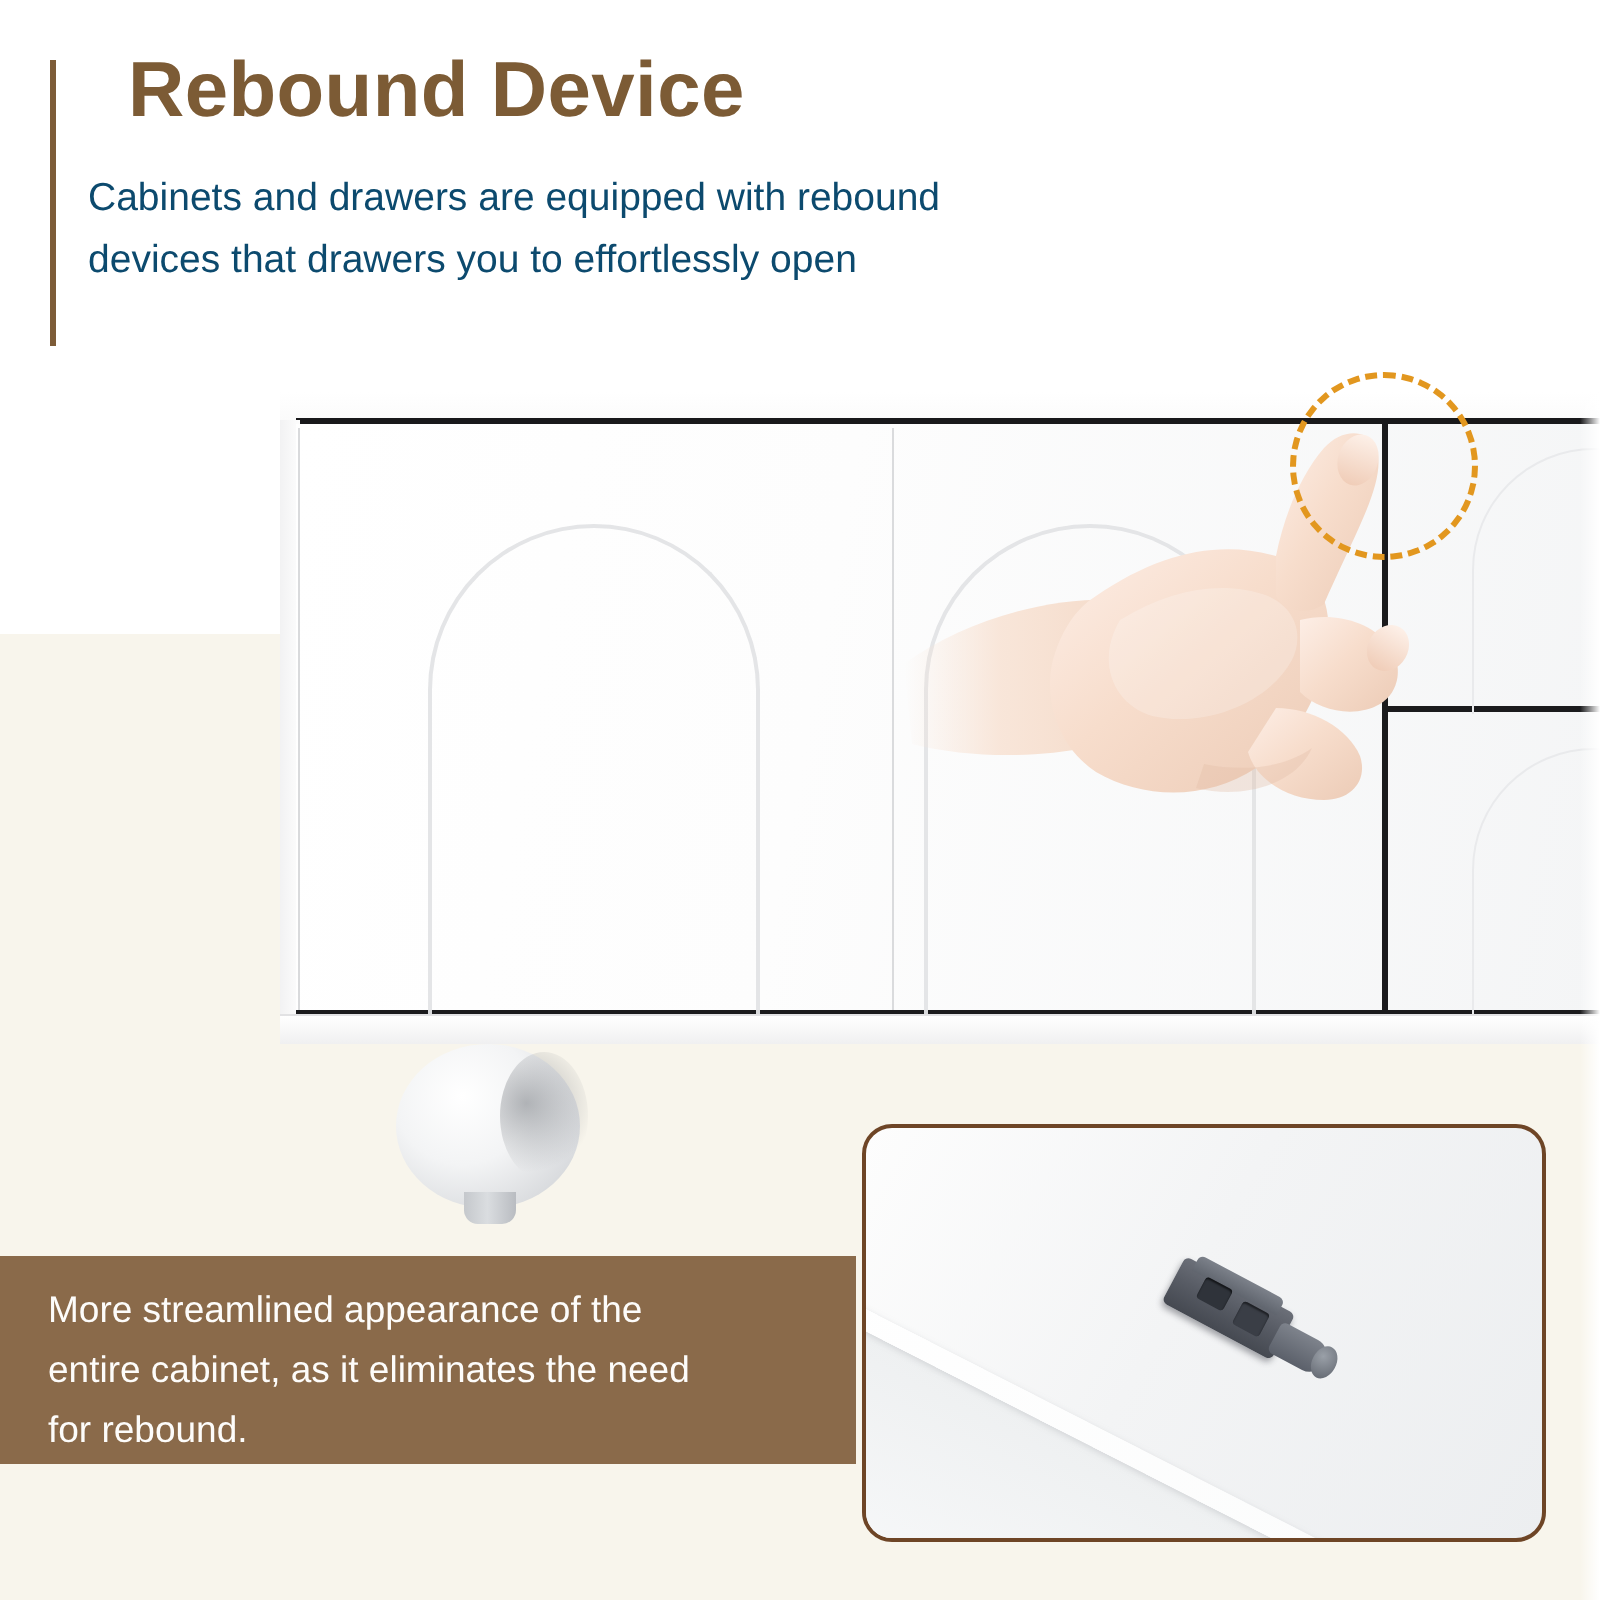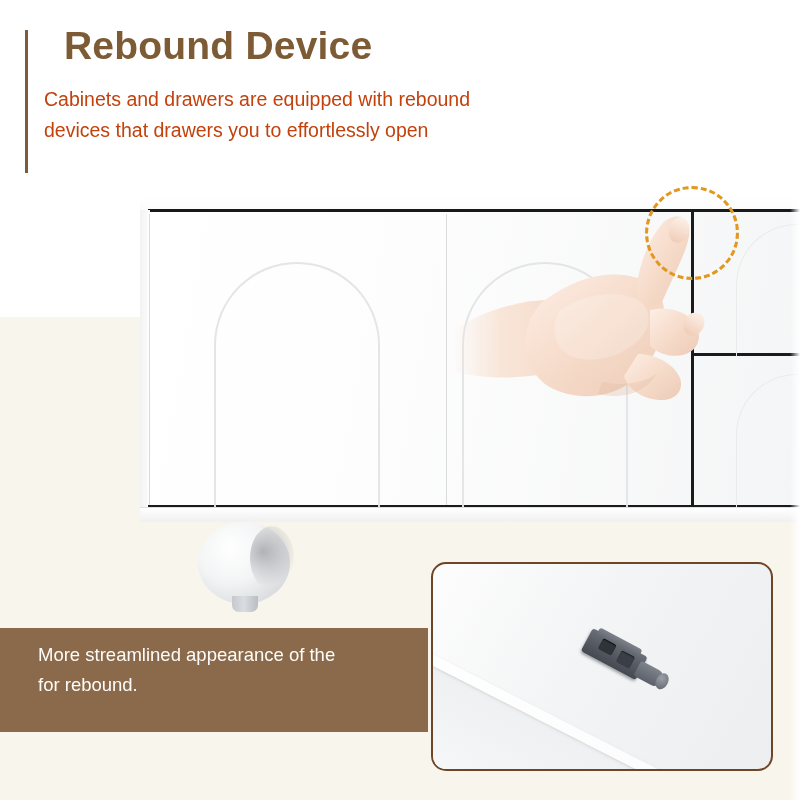--- a/index.html
+++ b/index.html
@@ -17,21 +17,21 @@
   
   .accent-bar{position:absolute;left:25px;top:30px;width:3px;height:143px;background:#7d5c38;}
   .title{
     position:absolute;left:45px;top:24px;
     font-size:39px;font-weight:bold;color:#7c5b35;letter-spacing:.2px;
     white-space:nowrap;
     margin-left:19px;
   }
   .body-copy{
     position:absolute;left:44px;top:84px;width:520px;
-    font-size:19.5px;line-height:31px;color:#c2410c;
+    font-size:19.5px;line-height:31px;color:#0c4a6e;
   }
   .body-copy div{white-space:nowrap;}
 
   
   .cabinet{position:absolute;left:140px;top:196px;width:660px;height:330px;}
   .cab-top{position:absolute;left:0;top:0;width:660px;height:14px;
     background:linear-gradient(#ffffff,#fbfbfb);}
   .cab-topline{position:absolute;left:8px;top:13px;width:652px;height:3px;background:#19191b;}
   .cab-body{position:absolute;left:8px;top:16px;width:652px;height:296px;
     background:linear-gradient(100deg,#ffffff 0%,#fdfdfd 40%,#f4f5f6 100%);}
@@ -65,21 +65,21 @@
   .hand{position:absolute;left:452px;top:214px;width:260px;height:210px;}
   .hand svg{position:absolute;left:0;top:0;}
 
   
   .highlight-circle{position:absolute;left:645px;top:186px;width:94px;height:94px;
     border:3.5px dashed #e2971f;border-radius:50%;box-sizing:border-box;}
 
   
   .banner{position:absolute;left:0;top:628px;width:428px;height:104px;
     background:#8a6a4a;}
-  .banner-text{position:absolute;left:38px;top:640px;width:380px;
+  .banner-text{position:absolute;left:24px;top:640px;width:380px;
     font-size:18.5px;line-height:30px;color:#fdfcfa;}
   .banner-text div{white-space:nowrap;}
 
   
   .inset{position:absolute;left:431px;top:562px;width:338px;height:205px;
     border:2px solid #6e4526;border-radius:15px;overflow:hidden;
     background:linear-gradient(120deg,#fdfdfd 0%,#f3f4f5 45%,#eceef0 100%);}
   .inset-edge{position:absolute;left:-60px;top:60px;width:470px;height:10px;
     background:linear-gradient(90deg,#ffffff,#fafbfb);
     transform:rotate(27deg);transform-origin:left top;box-shadow:0 1px 3px rgba(160,164,170,.35);}
@@ -188,20 +188,21 @@
                C182,138 150,150 124,144 C104,138 96,116 108,96 Z" fill="#ffffff" opacity="0.22"></path>
       <path d="M150,168 C170,172 190,170 204,160 C196,178 170,186 146,180 Z" fill="#e3bca6" opacity="0.35"></path>
     </svg>
   </div>
 
   <div class="highlight-circle"></div>
 
   <div class="banner"></div>
   <div class="banner-text">
     <div>More streamlined appearance of the</div>
+    <div>entire cabinet, as it eliminates the need</div>
     <div>for rebound.</div>
   </div>
 
   <div class="inset">
     <div class="inset-shade"></div>
     <div class="inset-edge"></div>
     <div class="latch">
       <div class="latch-body"></div>
       <div class="latch-top"></div>
       <div class="latch-hole1"></div>

